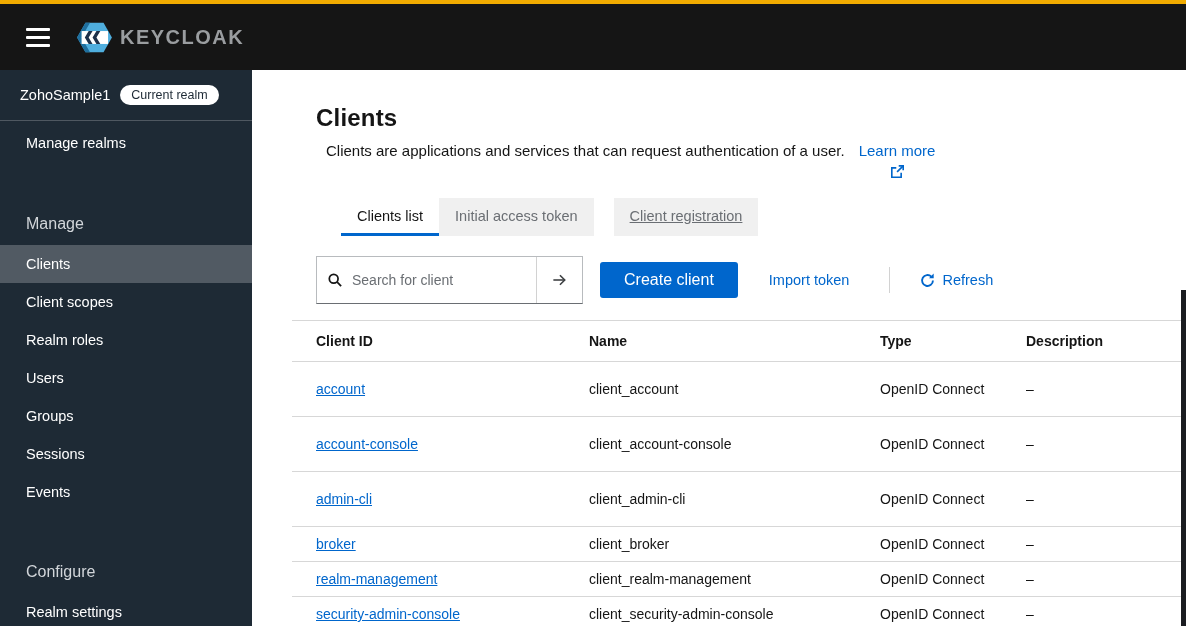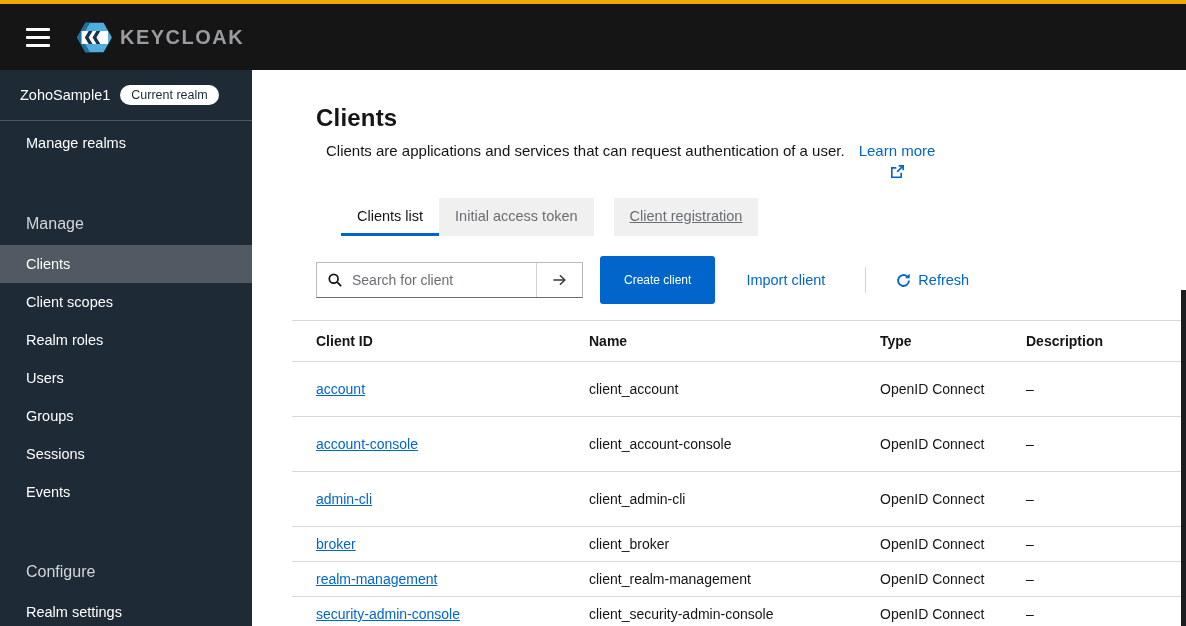--- a/index.html
+++ b/index.html
@@ -37,29 +37,29 @@
   .learn-more { color: #0066cc; text-decoration: none; margin-left: 14px; white-space: nowrap; cursor: pointer;
                 display: inline-flex; align-items: center; gap: 5px; flex-direction: column; }
 
   .tabs { display: flex; margin-top: 20px; padding-left: 49px; text-align: right; }
   .tab { padding: 9px 16px 8px; font-size: 14.5px; cursor: pointer; border-bottom: 3px solid transparent; line-height: 18px; }
   .tab.active { color: #151515; border-bottom-color: #0066cc; background: #fff; }
   .tab.inactive { background: #f0f0f0; color: #6a6e73; }
   .tab.inactive + .tab.inactive { margin-left: 20px; text-decoration: underline; }
 
   .toolbar { display: flex; align-items: center; padding: 20px 24px 16px; }
-  .search-group { width: 267px; height: 36px; display: flex; align-items: center; background: #fff;
+  .search-group { width: 267px; height: 48px; display: flex; align-items: center; background: #fff;
                   border: 1px solid #b8bbbe; border-bottom-color: #6a6e73; }
   .search-iconbox { display: flex; align-items: center; padding: 0 8px 0 11px; }
   .search-input { border: none; outline: none; flex: 1; min-width: 0; font-size: 14px; font-family: inherit; color: #151515; background: transparent; }
   .search-input::placeholder { color: #6a6e73; }
   .search-submit { width: 46px; align-self: stretch; border: none; border-left: 1px solid #d2d2d2; background: #fff;
                    display: flex; align-items: center; justify-content: center; cursor: pointer; }
-  .btn-primary { margin-left: 17px; height: 48px; padding: 0 24px; background: #0066cc; color: #fff; border: none;
-                 border-radius: 3px; font-size: 12px; font-family: inherit; cursor: pointer; }
+  .btn-primary { margin-left: 17px; height: 36px; padding: 0 24px; background: #0066cc; color: #fff; border: none;
+                 border-radius: 3px; font-size: 16px; font-family: inherit; cursor: pointer; }
   .link { color: #0066cc; font-size: 14.5px; text-decoration: none; cursor: pointer; }
   .link.import { margin-left: 31px; }
   .toolbar-divider { margin-left: 40px; width: 1px; height: 26px; background: #d2d2d2; }
   .link.refresh { margin-left: 30px; display: inline-flex; align-items: center; gap: 7px; }
 
   .clients-table { width: 100%; border-collapse: collapse; font-size: 14px; border-top: 1px solid #d7d7d7; }
   .clients-table th { text-align: left; font-weight: 700; padding: 12px 12px 12px 0; border-bottom: 1px solid #d7d7d7; }
   .clients-table td { padding: 9px 12px 9px 0; border-bottom: 1px solid #d7d7d7; }
   .clients-table th:first-child, .clients-table td:first-child { padding-left: 24px; }
   .clients-table tr.tall td { padding-top: 19px; padding-bottom: 19px; }
@@ -150,21 +150,21 @@
         <button class="search-submit">
           <span style="display:flex;">
             <svg width="15" height="14" viewBox="0 0 16 16">
               <line x1="1" y1="8" x2="13.5" y2="8" stroke="#3c3f42" stroke-width="1.8"></line>
               <polyline points="8.5,2.5 14,8 8.5,13.5" fill="none" stroke="#3c3f42" stroke-width="1.8"></polyline>
             </svg>
           </span>
         </button>
       </div>
       <button class="btn-primary">Create client</button>
-      <a class="link import">Import client</a>
+      <a class="link import">Import token</a>
       <span class="toolbar-divider"></span>
       <a class="link refresh">
         <span style="display:inline-flex;">
           <svg width="15" height="15" viewBox="0 0 16 16">
             <path d="M13.8 8a5.8 5.8 0 1 1-1.7-4.1" fill="none" stroke="#0066cc" stroke-width="2"></path>
             <polygon points="14.6,0.6 14.6,5.6 9.6,5.6" fill="#0066cc"></polygon>
           </svg>
         </span>
         <span>Refresh</span>
       </a>

